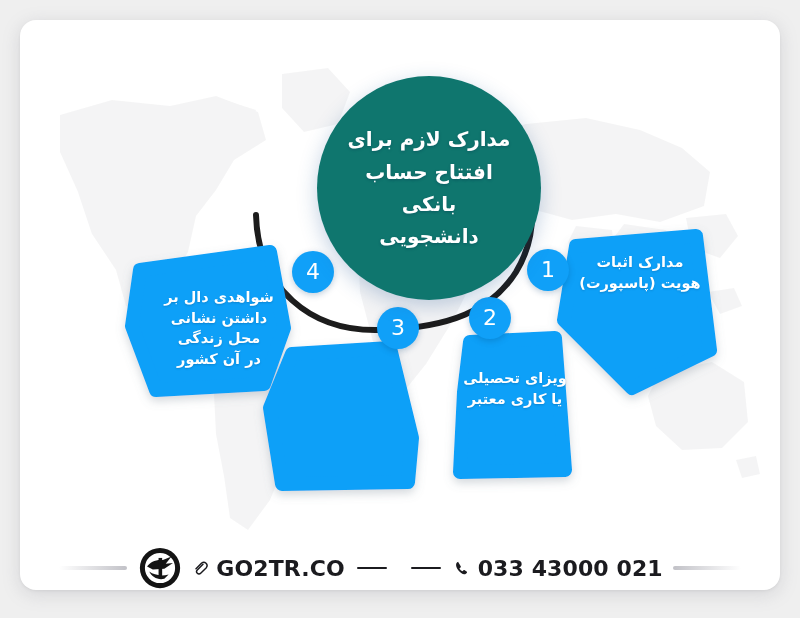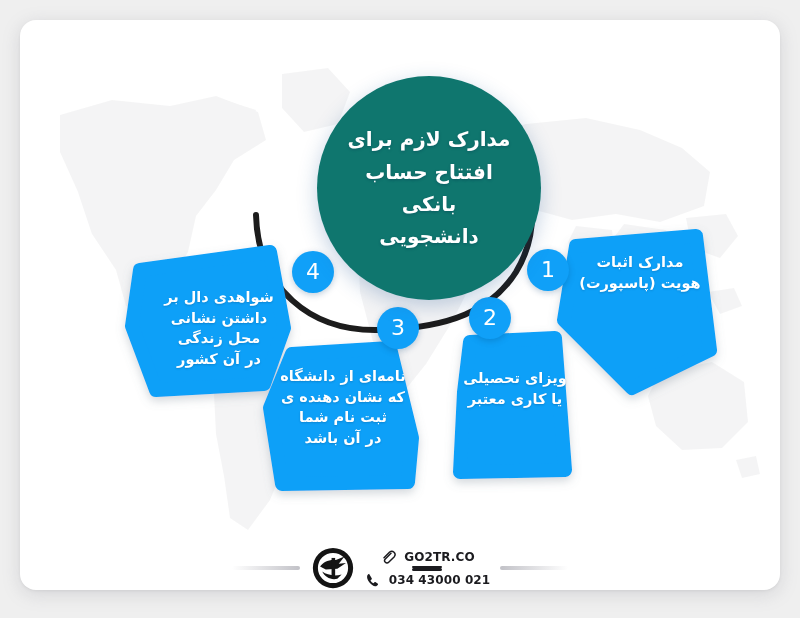--- a/index.html
+++ b/index.html
@@ -139,25 +139,24 @@
   .logo{
     width:46px;height:46px;
     flex:0 0 auto;
     margin-right:8px;
   }
   .logo svg{display:block;width:46px;height:46px;}
   .contact{
     display:flex;
     align-items:center;
     direction:ltr;
-    font-size:12px;
+    font-size:22px;
     font-weight:bold;
     color:#1b1b1f;
     letter-spacing:.1px;
-    flex-direction:column;
   }
   .contact-item{
     display:flex;
     align-items:center;
     gap:7px;
     white-space:nowrap;
   }
   .contact-item .glyph{
     display:inline-flex;
     align-items:center;
@@ -238,24 +237,20 @@
 
           <path d="M 120 250 L 250 232 L 264 308 L 244 364 L 136 370 L 112 306 Z"></path>
         </g>
       </svg>
     </div>
 
     <div class="petal-text" id="petal-text-1">مدارک اثبات
 هویت (پاسپورت)</div>
     <div class="petal-text" id="petal-text-2">ویزای تحصیلی
 یا کاری معتبر</div>
-    <div class="petal-text" id="petal-text-3">نامه‌ای از دانشگاه
-که نشان دهنده ی
-ثبت نام شما
-در آن باشد</div>
     <div class="petal-text" id="petal-text-4">شواهدی دال بر
 داشتن نشانی
 محل زندگی
 در آن کشور</div>
 
     <div class="badge" id="badge-1">
       <span>1</span>
     </div>
     <div class="badge" id="badge-2">
       <span>2</span>
@@ -304,21 +299,21 @@
 
 
       <div class="sep"></div>
 
       <div class="contact-item">
         <span class="glyph">
           <svg width="16" height="16" viewBox="0 0 24 24" fill="currentColor">
             <path d="M6.6 2.6 C5.4 2.6 4 3.9 3.4 5.4 c-1 2.6 .4 6.6 3 9.9 c2.6 3.3 6.2 5.8 8.9 6 c1.7 .1 3.4-1 4.1-2.3 c.4-.8 .2-1.3-.5-1.8 l-2.8-1.9 c-.7-.5-1.3-.4-1.9 .2 l-1 1 c-.4 .4-.8 .4-1.3 .1 c-1.2-.8-2.4-1.9-3.3-3.2 c-.4-.6-.4-1 .1-1.4 l1.1-.9 c.6-.5 .7-1.1 .3-1.8 L6.5 3.3 c-.3-.5-.5-.7-.9-.7 Z"></path>
           </svg>
         </span>
-        <span>034 43000 021</span>
+        <span>033 43000 021</span>
       </div>
 
     </div>
 
     <div class="fade-line right"></div>
   </div>
 
 </div>
 
 </body></html>

